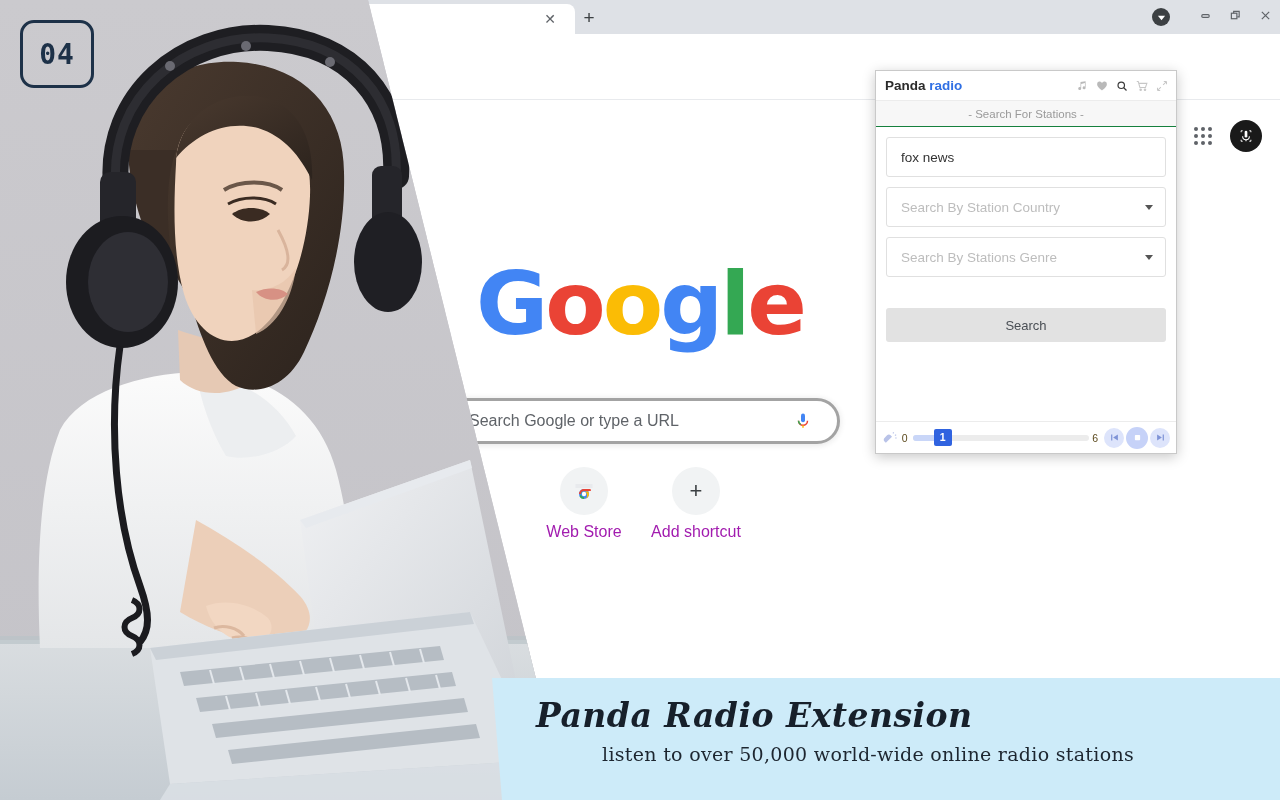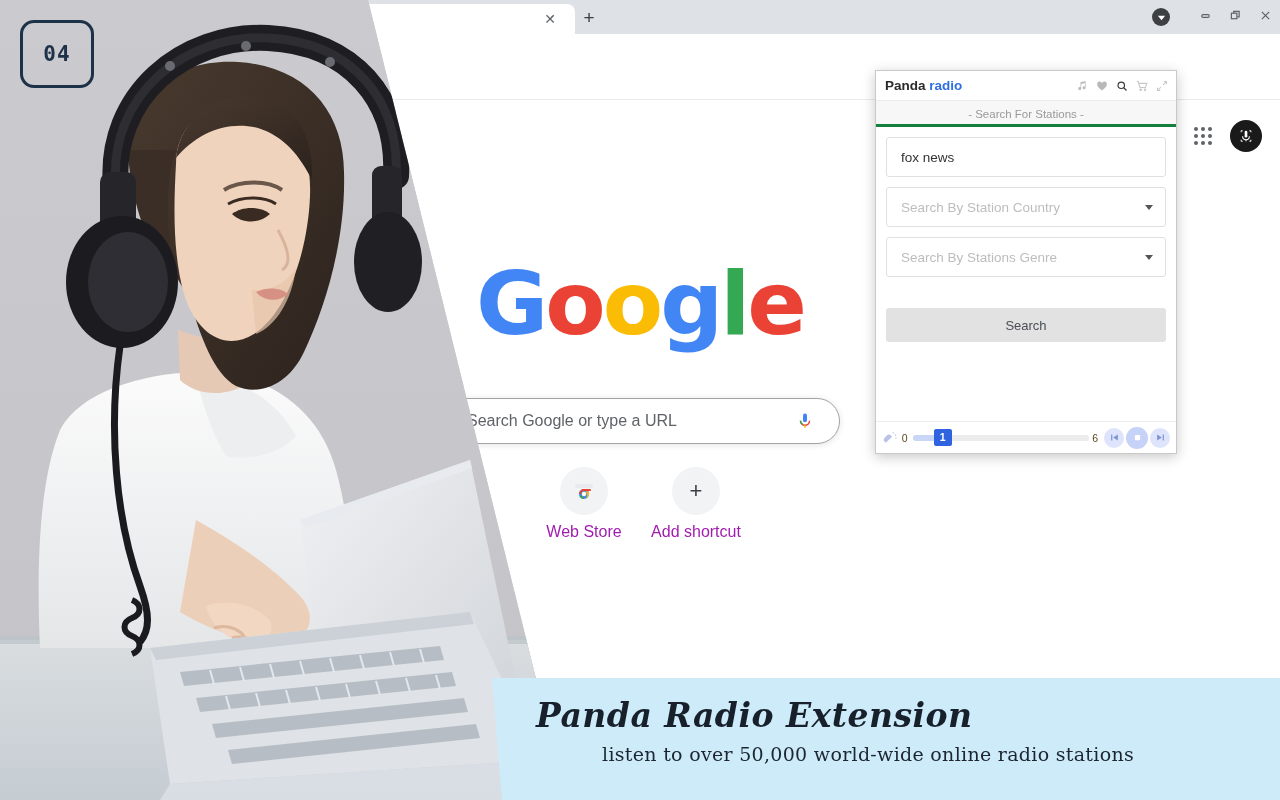--- a/index.html
+++ b/index.html
@@ -91,21 +91,21 @@
 
   .google-logo {
     position: absolute; left: 0; top: 160px; width: 1280px;
     text-align: center; font-family: "DejaVu Sans", sans-serif;
     font-size: 88px; font-weight: bold; letter-spacing: -3px;
     line-height: 1;
   }
   .google-logo span { display: inline-block; }
   .searchbar {
     position: absolute; left: 440px; top: 298px; width: 400px; height: 46px;
-    background: #ffffff; border: 1px solid #a3a3a3; border-radius: 24px;
+    background: #ffffff; border: 3px solid #a3a3a3; border-radius: 24px;
     box-shadow: 0 1px 6px rgba(32,33,36,.12);
     display: flex; align-items: center;
   }
   .searchbar-text {
     position: absolute; left: 26px; font-size: 16px; color: #5f6368;
   }
   .mic-icon { position: absolute; right: 24px; width: 20px; height: 24px; }
 
   .shortcuts {
     position: absolute; left: 0; top: 367px; width: 1280px;
@@ -132,21 +132,21 @@
     padding: 0 8px 0 9px; border-bottom: 1px solid #ececec;
   }
   .popup-brand { font-size: 13.5px; font-weight: bold; color: #2b2b2b; }
   .popup-brand em { font-style: normal; color: #2f6fe4; font-weight: bold; }
   .popup-header-icons { margin-left: auto; display: flex; align-items: center; gap: 7px; }
   .ph-icon { width: 13px; height: 13px; display: flex; align-items: center; justify-content: center; }
   .ph-icon svg { width: 12px; height: 12px; }
   .popup-subtitle {
     height: 26px; line-height: 26px; text-align: center;
     font-size: 11.5px; color: #9a9a9a; background: #f7f7f7;
-    border-bottom: 3px solid #15803d;
+    border-bottom: 1px solid #15803d;
   }
   .popup-body { padding: 10px 10px 0; }
   .field {
     width: 280px; height: 40px; margin-bottom: 10px;
     border: 1px solid #e0e0e0; border-radius: 3px;
     display: flex; align-items: center; padding: 0 14px;
     font-size: 13.5px; background: #fff; position: relative;
   }
   .field.value { color: #333; }
   .field.placeholder { color: #bdbdbd; }
@@ -214,21 +214,21 @@
   }
 
   
   .badge {
     position: absolute; left: 20px; top: 20px; width: 74px; height: 68px;
     border: 3px solid #1d3148; border-radius: 14px;
     display: flex; align-items: center; justify-content: center;
     z-index: 90;
   }
   .badge span {
-    font-family: "DejaVu Sans Mono", monospace; font-size: 21px;
+    font-family: "DejaVu Sans Mono", monospace; font-size: 28px;
     font-weight: bold; color: #1d3148; letter-spacing: 1px;
   }
 </style>
 </head>
 <body>
 
 <div id="root">
 
   <div class="chrome-tabstrip">
     <div class="tab">

